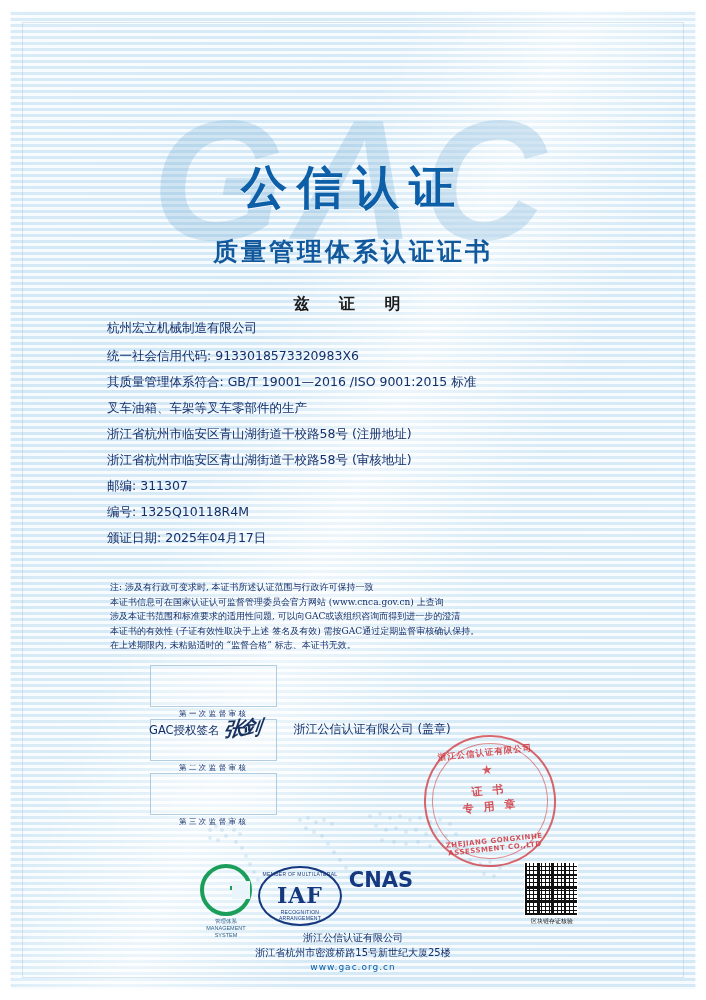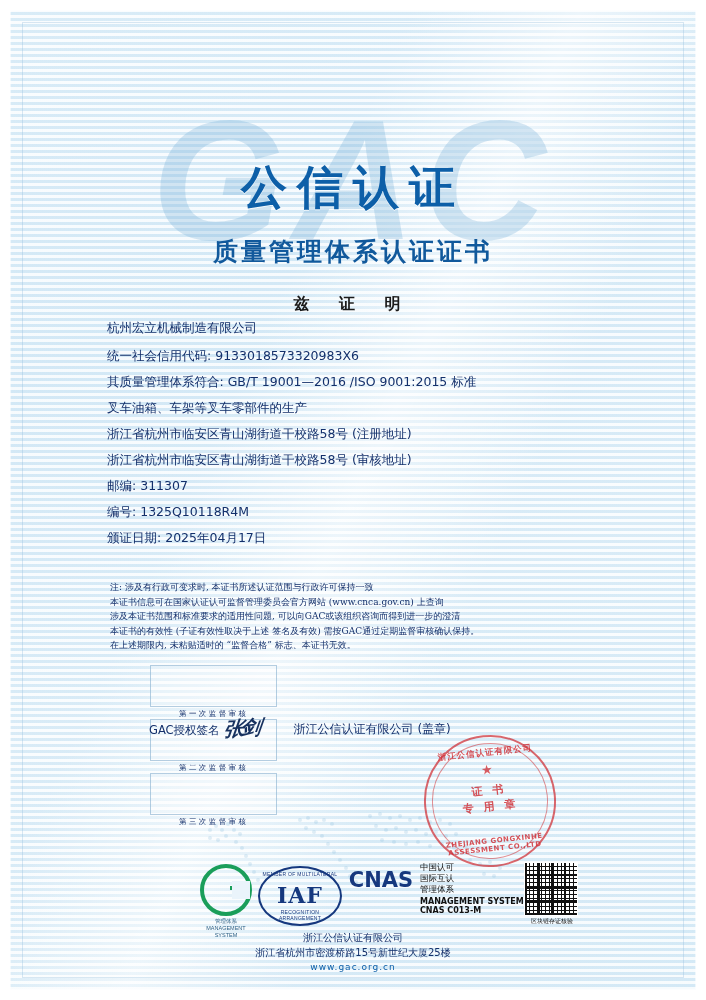--- a/index.html
+++ b/index.html
@@ -607,25 +607,20 @@
     <div class="logo-iaf">
       <div class="iaf-top">MEMBER OF MULTILATERAL</div>
       <div class="iaf-text">IAF</div>
       <div class="iaf-bot">RECOGNITION ARRANGEMENT</div>
     </div>
 
     <div class="logo-cnas">
       <div class="mark">CNAS</div>
     </div>
 
-    <div class="logo-cnas-text">
-      <div class="cn">中国认可<br>国际互认<br>管理体系</div>
-      <div class="en">MANAGEMENT SYSTEM</div>
-      <div class="code">CNAS C013-M</div>
-    </div>
 
     <div class="qr">
       <div class="qr-img"></div>
       <div class="cap">区块链存证核验</div>
     </div>
 
   </div>
 
   <div class="footer">
     <div class="line1">浙江公信认证有限公司</div>

